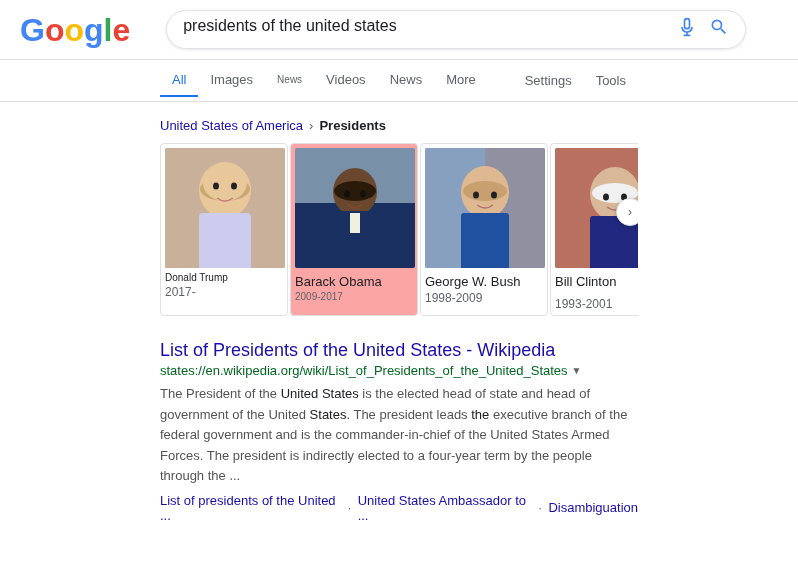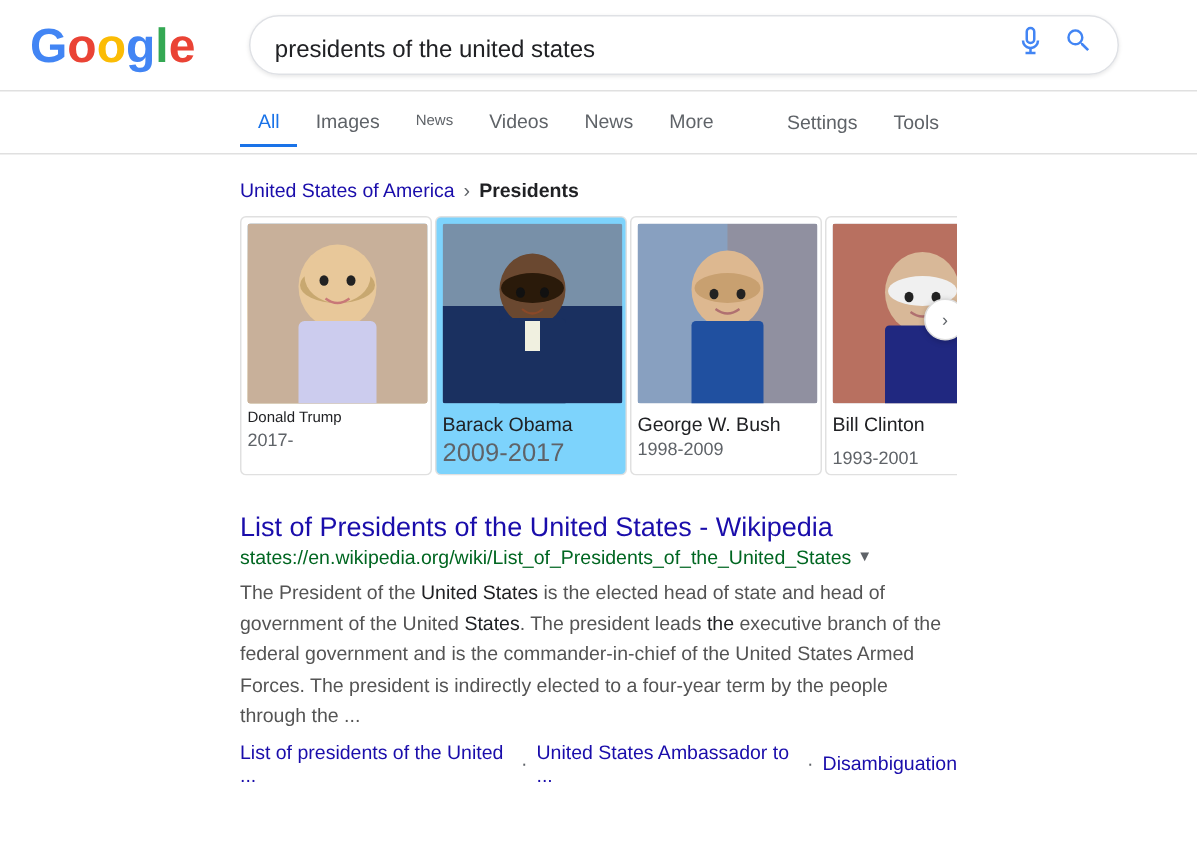--- a/index.html
+++ b/index.html
@@ -6,21 +6,21 @@
     body { font-family: Arial, sans-serif; background: #fff; color: #202124; font-size: 14px; width: 798px; }
     .logo { display: flex; margin-right: 20px; }
     .logo span { font-size: 32px; font-weight: bold; line-height: 1; }
     .logo .g { color: #4285F4; }
     .logo .o1 { color: #EA4335; }
     .logo .o2 { color: #FBBC05; }
     .logo .g2 { color: #4285F4; }
     .logo .l { color: #34A853; }
     .logo .e { color: #EA4335; }
 
-    .search-bar { display: flex; align-items: flex-end; border: 1px solid #dfe1e5; border-radius: 24px; padding: 6px 16px; width: 580px; box-shadow: 0 1px 3px rgba(0,0,0,0.1); }
+    .search-bar { display: flex; align-items: flex-start; border: 1px solid #dfe1e5; border-radius: 24px; padding: 6px 16px; width: 580px; box-shadow: 0 1px 3px rgba(0,0,0,0.1); }
     .search-input { border: none; outline: none; flex: 1; font-size: 16px; color: #202124; }
     .search-icons { display: flex; align-items: center; gap: 12px; }
     .nav-item { padding: 8px 12px; font-size: 13px; color: #5f6368; cursor: pointer; border-bottom: 2px solid transparent; text-decoration: none; }
     .nav-item.active { color: #1a73e8; border-bottom: 2px solid #1a73e8; font-weight: 500; }
   </style>
 </head>
 <body>
 
 <div style="display:flex; align-items:center; padding:10px 20px; border-bottom:1px solid #e0e0e0;">
   <div class="logo">
@@ -80,36 +80,36 @@
           <ellipse cx="60" cy="35" rx="22" ry="18" fill="#e8c89a"></ellipse>
           <ellipse cx="51" cy="38" rx="3" ry="3.5" fill="#222"></ellipse>
           <ellipse cx="69" cy="38" rx="3" ry="3.5" fill="#222"></ellipse>
           <path d="M52 50 Q60 56 68 50" stroke="#c87878" stroke-width="1.5" fill="none"></path>
         </svg>
       </div>
       <div style="font-size:10px;margin-top:4px;color:#202124;">Donald Trump</div>
       <div style="font-size:12px;color:#5f6368;margin-top:2px;">2017-</div>
     </div>
 
-    <div style="background:#7dd3fc;border:1px solid #e0e0e0;border-radius:4px;padding:4px;width:128px;flex-shrink:0;cursor:pointer;">
+    <div style="background:#fca5a5;border:1px solid #e0e0e0;border-radius:4px;padding:4px;width:128px;flex-shrink:0;cursor:pointer;">
       <div style="width:120px;height:120px;overflow:hidden;border-radius:2px;">
         <svg viewBox="0 0 120 120" width="120" height="120">
           <rect width="120" height="120" fill="#7890a8"></rect>
           <rect x="0" y="55" width="120" height="65" fill="#1a3060"></rect>
           <ellipse cx="60" cy="44" rx="22" ry="24" fill="#6a4830"></ellipse>
           <rect x="38" y="63" width="44" height="60" fill="#1a3060" rx="3"></rect>
           <ellipse cx="60" cy="43" rx="21" ry="10" fill="#2a1a0a"></ellipse>
           <ellipse cx="52" cy="46" rx="3" ry="3.5" fill="#111"></ellipse>
           <ellipse cx="68" cy="46" rx="3" ry="3.5" fill="#111"></ellipse>
           <path d="M53 57 Q60 63 67 57" stroke="#8a4828" stroke-width="1.5" fill="none"></path>
           <rect x="55" y="65" width="10" height="20" fill="#f0f0e0"></rect>
         </svg>
       </div>
       <div style="font-size:13px;margin-top:6px;color:#202124;">Barack Obama</div>
-      <div style="font-size:17px;color:#5f6368;margin-top:2px;">2009-2017</div>
+      <div style="font-size:10px;color:#5f6368;margin-top:2px;">2009-2017</div>
     </div>
 
     <div style="background:#fff;border:1px solid #e0e0e0;border-radius:4px;padding:4px;width:128px;flex-shrink:0;cursor:pointer;">
       <div style="width:120px;height:120px;overflow:hidden;border-radius:2px;">
         <svg viewBox="0 0 120 120" width="120" height="120">
           <rect width="120" height="120" fill="#88a0b8"></rect>
           <rect x="0" y="0" width="60" height="120" fill="#88a0c0"></rect>
           <rect x="60" y="0" width="60" height="120" fill="#9090a0"></rect>
           <ellipse cx="60" cy="44" rx="24" ry="26" fill="#ddb890"></ellipse>
           <rect x="36" y="65" width="48" height="60" fill="#2050a0" rx="3"></rect>

